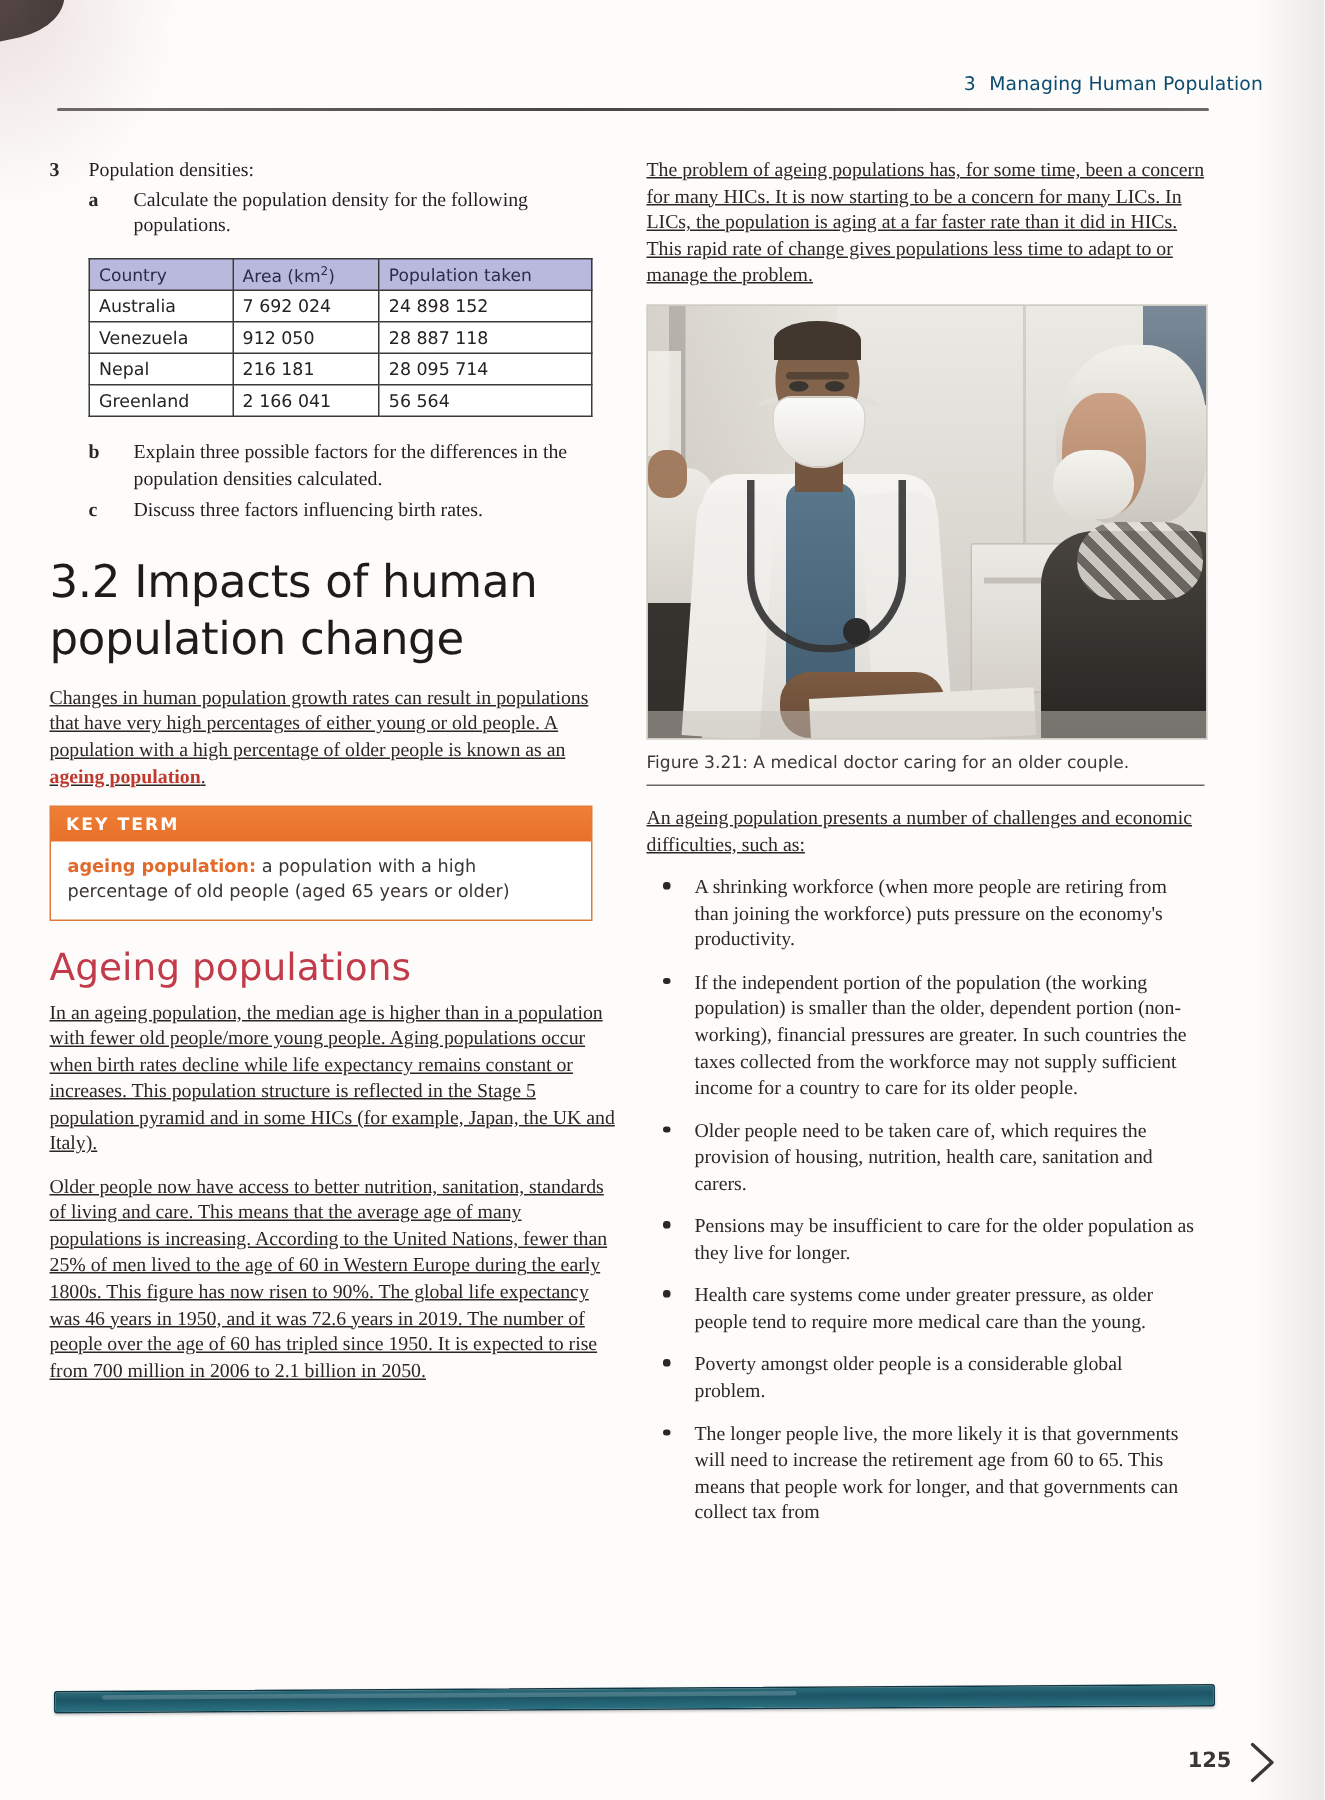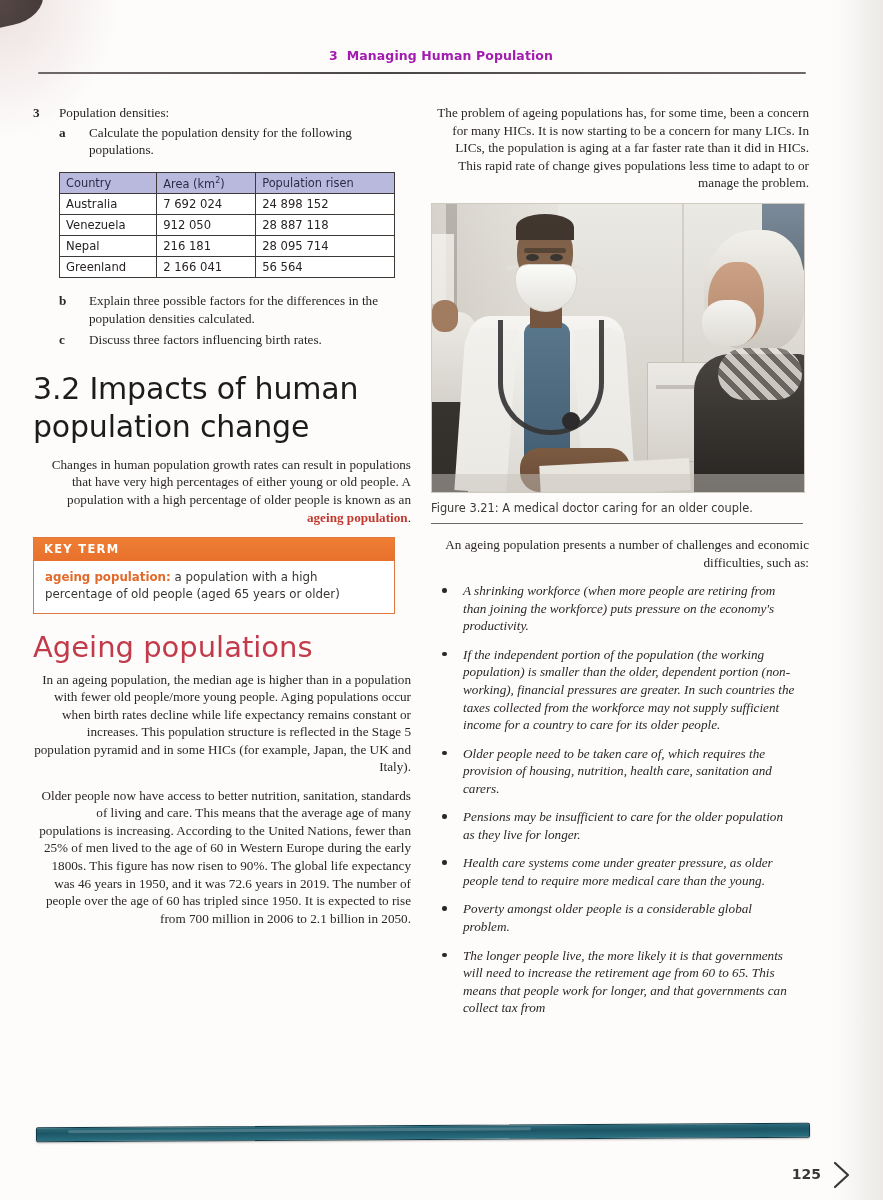--- a/index.html
+++ b/index.html
@@ -30,40 +30,40 @@
   }
   .scan-right{
     position:absolute;right:0;top:0;width:46px;height:1200px;
     background:linear-gradient(to left, rgba(210,205,200,.40), rgba(255,255,255,0));
     pointer-events:none;
   }
 
   
   .runhead{
     position:absolute;left:40px;top:48px;width:802px;
-    text-align:center;
-    font-family:"DejaVu Sans", sans-serif;
-    font-weight:bold;
+    text-align:right;
+    font-family:"DejaVu Sans", sans-serif;
+    font-weight:normal;
     font-size:12.5px;
-    color:#a21caf;
+    color:#0c4a6e;
     letter-spacing:.1px;
   }
   .runhead .chapnum{margin-right:9px;}
   .rule-top{
     position:absolute;left:38px;top:72px;width:768px;height:2px;
     background:linear-gradient(to right,#6f6a67,#4a4644 45%,#6d6865);
     border-radius:1px;
   }
 
   
   .col{position:absolute;top:104px;width:378px;}
   .col-left{left:33px;}
   .col-right{left:431px;}
 
-  p{margin:0 0 11px 0;font-size:13.2px;line-height:1.33;text-align:right;color:#2b2725;}
+  p{margin:0 0 11px 0;font-size:13.2px;line-height:1.33;text-align:left;color:#2b2725;text-decoration:underline;}
 
   
   .qlist{position:relative;margin:0 0 6px 0;}
   .q-row{display:flex;gap:0;margin-bottom:2px;}
   .q-num{
     width:26px;flex:0 0 26px;font-weight:bold;font-size:13.2px;line-height:1.33;color:#2b2725;
   }
   .q-text{flex:1;font-size:13.2px;line-height:1.33;}
   .sub-row{display:flex;margin-left:26px;margin-bottom:3px;}
   .sub-let{
@@ -121,21 +121,21 @@
     font-family:"DejaVu Sans", sans-serif;
     font-size:11.8px;
     line-height:1.42;
     color:#3a3633;
   }
   .kt-term{color:#e1692a;font-weight:bold;}
 
   
   .sub-head{
     font-family:"DejaVu Sans", sans-serif;
-    font-size:29px;
+    font-size:25px;
     color:#c23b4b;
     margin:16px 0 7px 0;
     font-weight:normal;
   }
 
   
   .accent{color:#c0392f;font-weight:bold;}
 
   
   .figure{margin:4px 0 0 0;}
@@ -211,21 +211,21 @@
     color:#3b3835;
     margin:8px 0 0 0;
     line-height:1.3;
   }
   .fig-cap b{font-weight:normal;}
   .rule-fig{
     width:372px;height:1.6px;background:#6b6763;margin:7px 0 12px 0;
   }
 
   
-  ul.bullets{list-style:none;margin:8px 12px 0 0;padding:0;font-style:italic;}
+  ul.bullets{list-style:none;margin:8px 12px 0 0;padding:0;}
   ul.bullets li{
     position:relative;
     padding-left:32px;
     margin-bottom:11px;
     font-size:13.2px;
     line-height:1.33;
     color:#2b2725;
   }
   ul.bullets li:before{
     content:"";
@@ -284,21 +284,21 @@
         <div class="sub-text">Calculate the population density for the following populations.</div>
       </div>
     </div>
 
     <div class="tbl-wrap">
       <table>
         <thead>
           <tr>
             <th>Country</th>
             <th class="num"><span>Area (km</span><sup>2</sup>)</th>
-            <th class="num">Population risen</th>
+            <th class="num">Population taken</th>
           </tr>
         </thead>
         <tbody>
           <tr>
             <td class="country">Australia</td>
             <td class="num">7 692 024</td>
             <td class="num">24 898 152</td>
           </tr>
           <tr>
             <td class="country">Venezuela</td>

